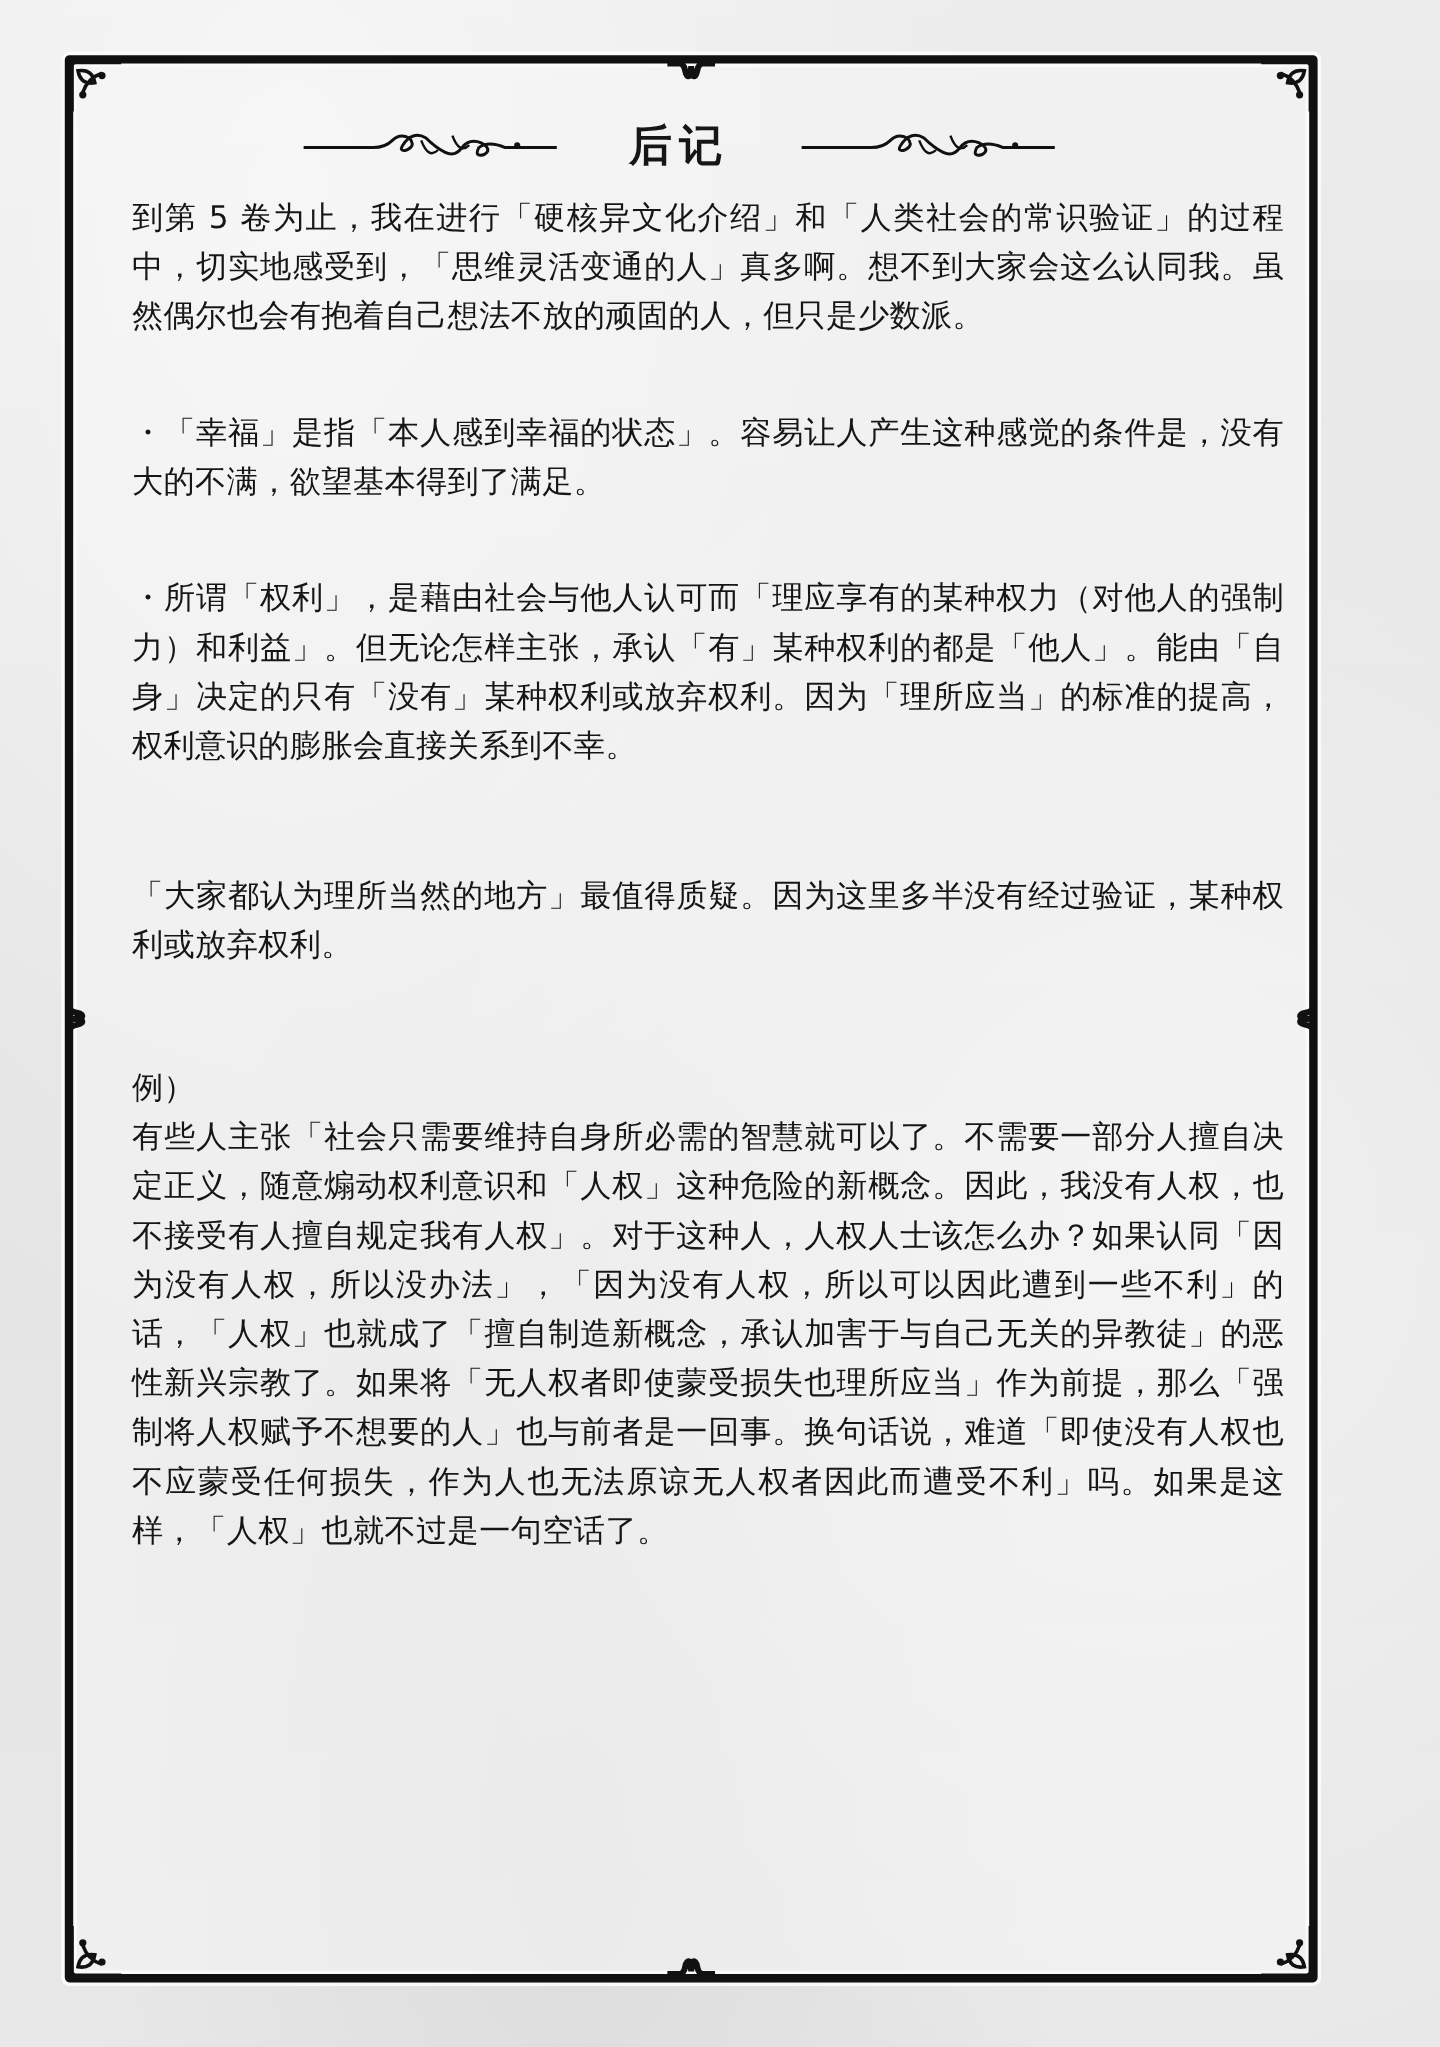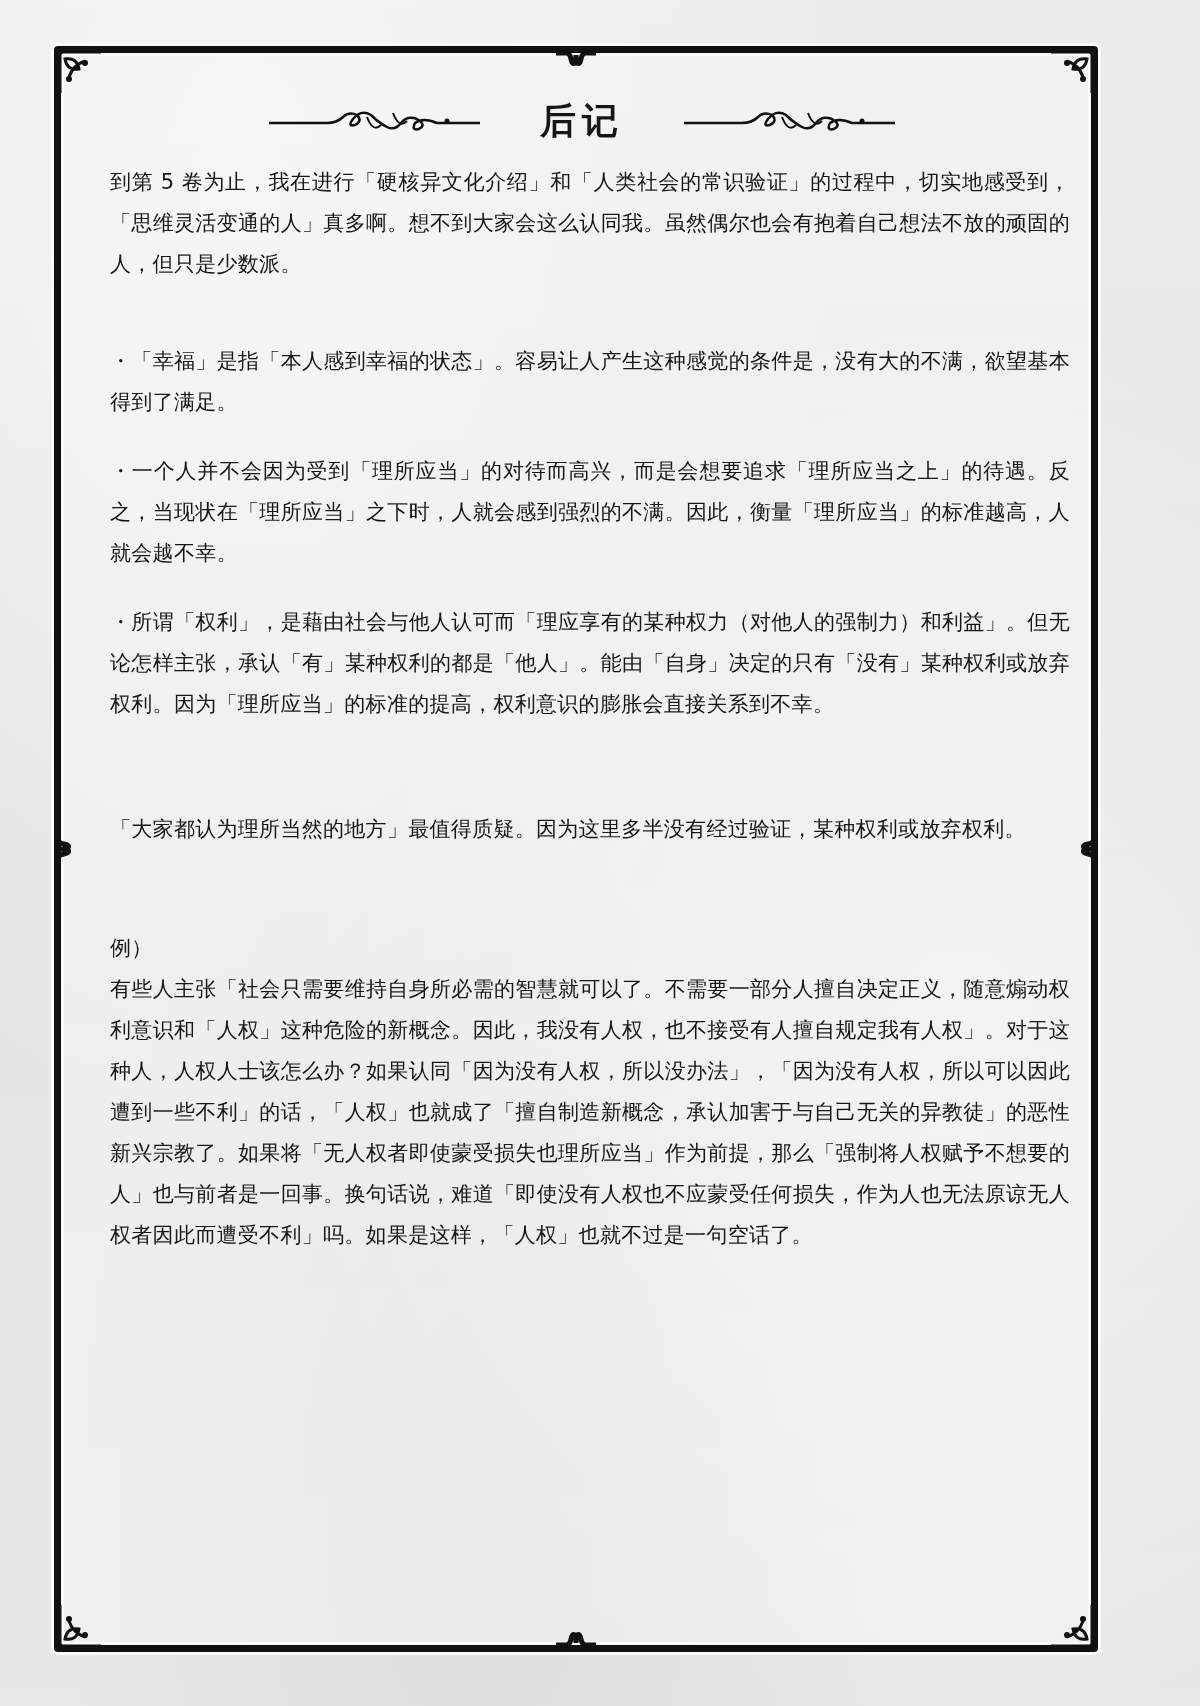--- a/index.html
+++ b/index.html
@@ -47,21 +47,21 @@
       height: 50px;
     }
     .corner.tl { left: -6px; top: -6px; }
     .corner.tr { right: -6px; top: -6px; transform: scaleX(-1); }
     .corner.bl { left: -6px; bottom: -6px; transform: scaleY(-1); }
     .corner.br { right: -6px; bottom: -6px; transform: scale(-1,-1); }
 
     .title-row {
       position: absolute;
       top: 96px;
-      left: 16px;
+      left: 0;
       width: 1132px;
       height: 50px;
       display: flex;
       align-items: center;
       justify-content: center;
       gap: 40px;
     }
     .flourish {
       width: 215px;
       height: 36px;
@@ -74,21 +74,21 @@
       letter-spacing: 6px;
       color: #161616;
       padding: 0 18px;
     }
 
     .content {
       position: absolute;
       left: 110px;
       top: 162px;
       width: 960px;
-      font-size: 21px;
+      font-size: 26px;
       line-height: 41px;
       letter-spacing: 0.3px;
       color: #161616;
     }
     .content p {
       margin: 0;
       text-align: justify;
     }
     .gap-s { height: 28px; }
     .gap-l { height: 78px; }
@@ -149,21 +149,20 @@
     <circle cx="180" cy="18" r="2.5" fill="#111"></circle>
   </svg>
 </div>
 
 <div class="content">
   <p>到第 5 卷为止，我在进行「硬核异文化介绍」和「人类社会的常识验证」的过程中，切实地感受到，「思维灵活变通的人」真多啊。想不到大家会这么认同我。虽然偶尔也会有抱着自己想法不放的顽固的人，但只是少数派。</p>
   <div class="gap-s"></div>
   <div class="gap-s"></div>
   <p>・「幸福」是指「本人感到幸福的状态」。容易让人产生这种感觉的条件是，没有大的不满，欲望基本得到了满足。</p>
   <div class="gap-s"></div>
-  <p>・一个人并不会因为受到「理所应当」的对待而高兴，而是会想要追求「理所应当之上」的待遇。反之，当现状在「理所应当」之下时，人就会感到强烈的不满。因此，衡量「理所应当」的标准越高，人就会越不幸。</p>
   <div class="gap-s"></div>
   <p>・所谓「权利」，是藉由社会与他人认可而「理应享有的某种权力（对他人的强制力）和利益」。但无论怎样主张，承认「有」某种权利的都是「他人」。能由「自身」决定的只有「没有」某种权利或放弃权利。因为「理所应当」的标准的提高，权利意识的膨胀会直接关系到不幸。</p>
   <div class="gap-s"></div>
   <div class="gap-s"></div>
   <div class="gap-s"></div>
   <p>「大家都认为理所当然的地方」最值得质疑。因为这里多半没有经过验证，某种权利或放弃权利。</p>
   <div class="gap-l"></div>
   <p>例）</p>
   <p>有些人主张「社会只需要维持自身所必需的智慧就可以了。不需要一部分人擅自决定正义，随意煽动权利意识和「人权」这种危险的新概念。因此，我没有人权，也不接受有人擅自规定我有人权」。对于这种人，人权人士该怎么办？如果认同「因为没有人权，所以没办法」，「因为没有人权，所以可以因此遭到一些不利」的话，「人权」也就成了「擅自制造新概念，承认加害于与自己无关的异教徒」的恶性新兴宗教了。如果将「无人权者即使蒙受损失也理所应当」作为前提，那么「强制将人权赋予不想要的人」也与前者是一回事。换句话说，难道「即使没有人权也不应蒙受任何损失，作为人也无法原谅无人权者因此而遭受不利」吗。如果是这样，「人权」也就不过是一句空话了。</p>
   <div class="gap-s"></div>

